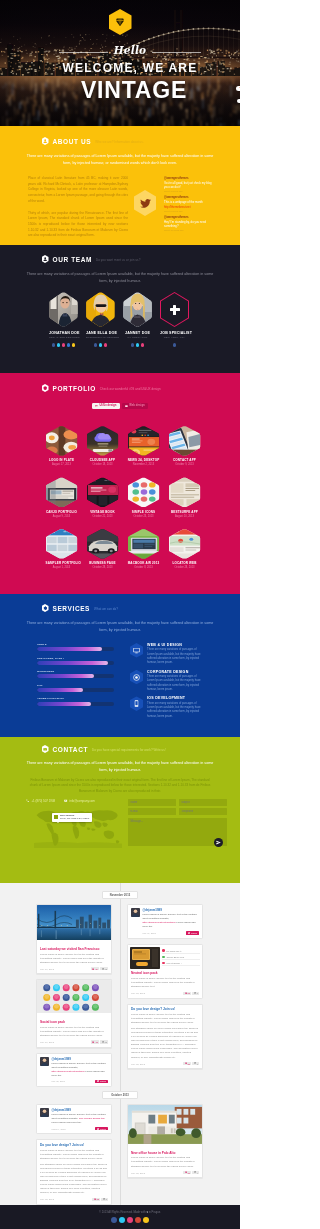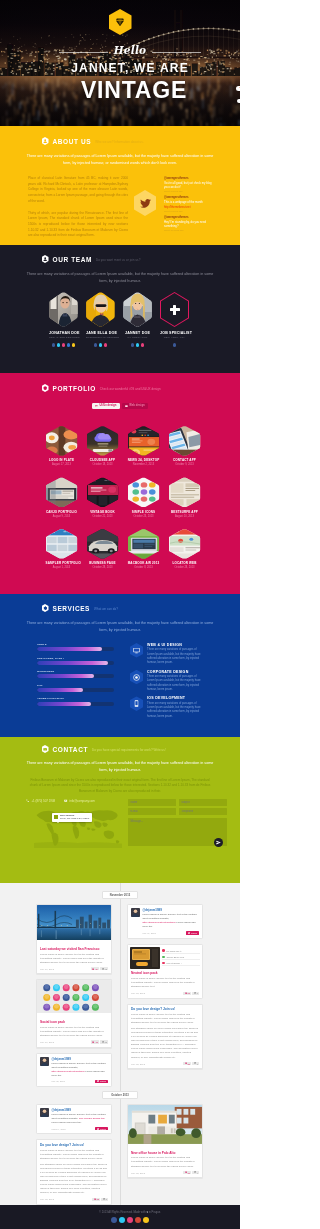--- a/index.html
+++ b/index.html
@@ -1371,21 +1371,21 @@
               <path d="M3.6 8l1.6-3.4 1.2 3.4z" opacity="0.25"></path>
               <path d="M20.4 8l-1.6-3.4-1.2 3.4z" opacity="0.25"></path>
             </g>
           </svg>
       </div>
       <div class="hello-wrap">
         <span class="hello-line"></span>
         <span class="hello-txt">Hello</span>
         <span class="hello-line"></span>
       </div>
-      <div class="welcome">JANNET, WE ARE</div>
+      <div class="welcome">WELCOME, WE ARE</div>
       <div class="awengers">VINTAGE</div>
       <nav class="nav" id="nav">
           <a href="#" class="active">Hello back here</a>
           <a href="#" class="">About us</a>
           <a href="#" class="">Meet our team</a>
           <a href="#" class="">Portfolio</a>
           <a href="#" class="">Services</a>
           <a href="#" class="">Contact us</a>
           <a href="#" class="">Timeline</a>
         </nav>

